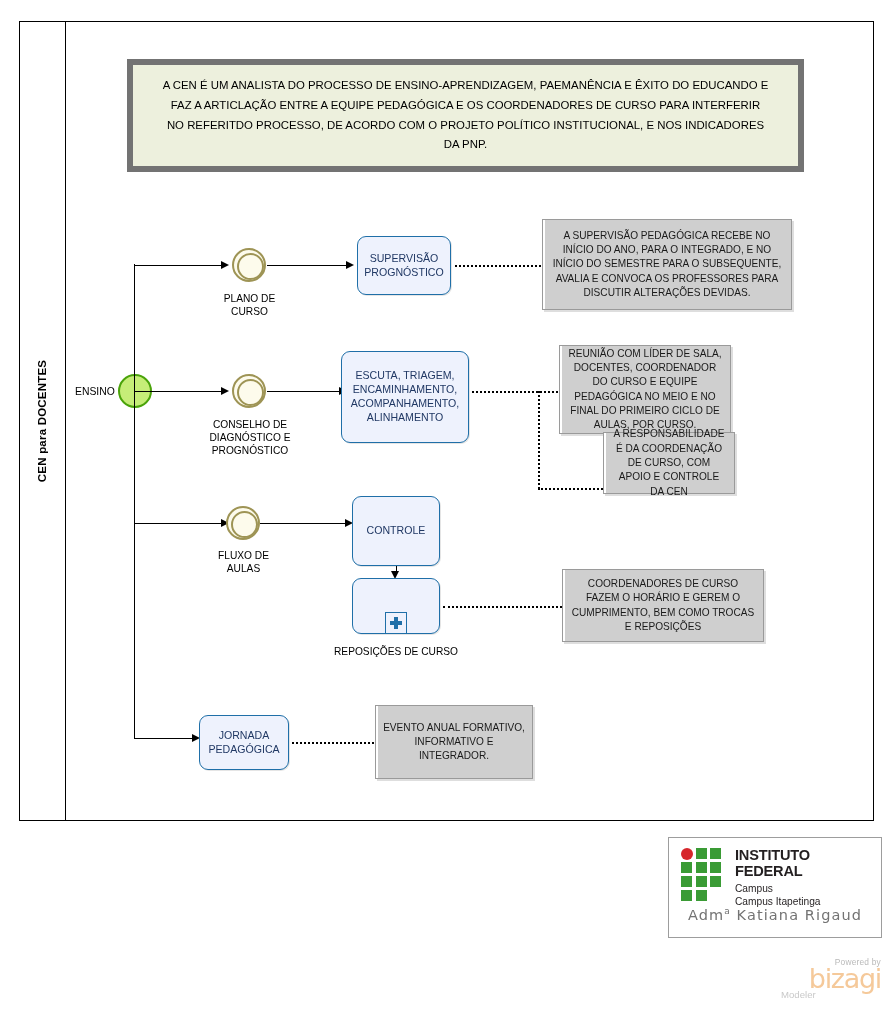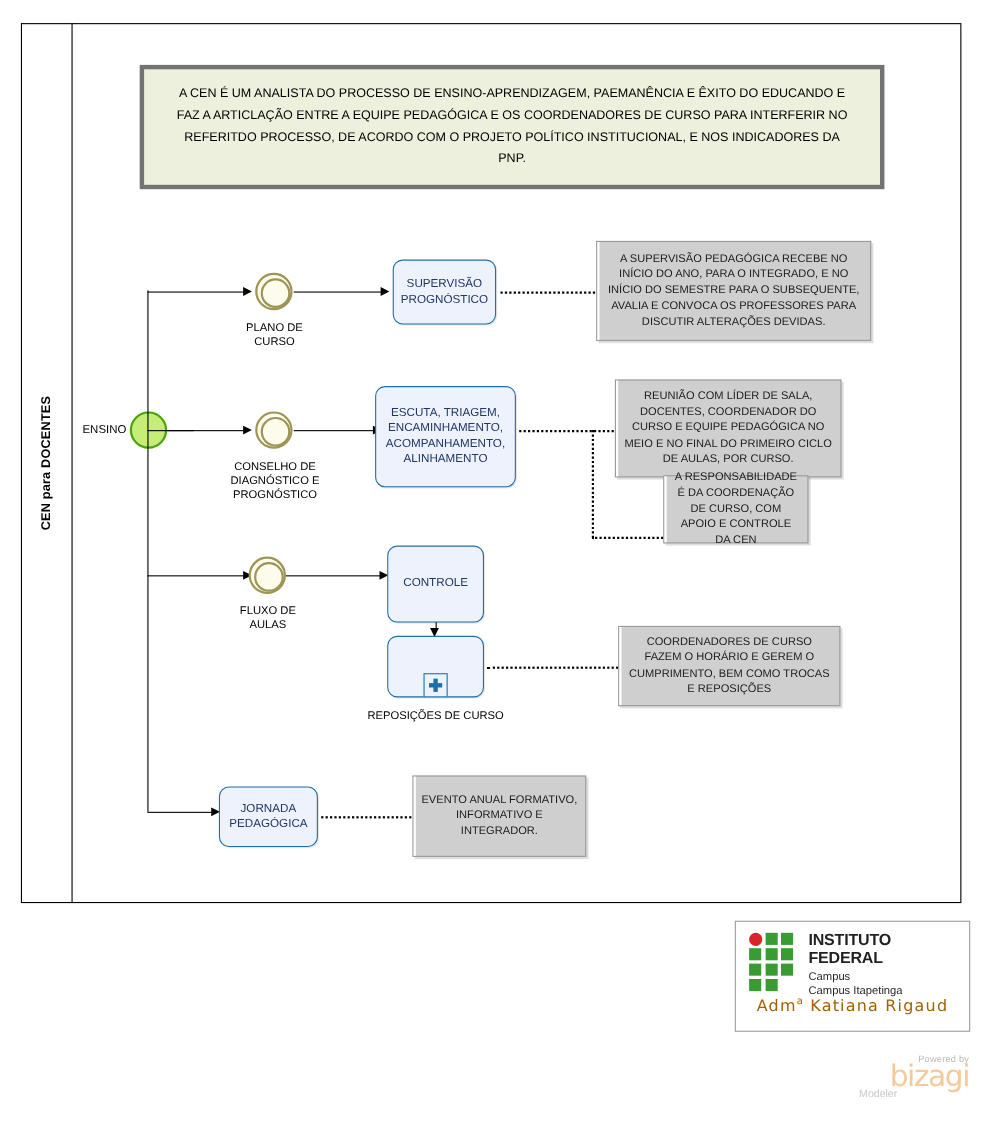--- a/index.html
+++ b/index.html
@@ -14,21 +14,21 @@
         border-right:1.5px solid #000;box-sizing:border-box;
         display:flex;align-items:center;justify-content:center;}
   #lane-header .lane-text{transform:rotate(-90deg);white-space:nowrap;
         font-size:11.5px;font-weight:bold;color:#000;letter-spacing:.2px;}
 
   
   .abs{position:absolute;box-sizing:border-box;}
 
   
   #doc-box{left:127px;top:59px;width:677px;height:113px;
-      background:#edf0dd;border:4px solid #737373;
+      background:#edf0dd;border:6px solid #737373;
       display:flex;align-items:center;justify-content:flex-end;padding:6px 28px;}
   #doc-box .doc-text{font-size:11.4px;line-height:1.72;color:#000;text-align:center;}
 
   
   .task{background:#eef2fd;border:1.7px solid #1f6fa8;border-radius:9px;
       box-shadow:1px 1px 0 rgba(0,0,0,.10);
       display:flex;align-items:center;justify-content:center;
       text-align:center;color:#203864;font-size:10.6px;line-height:1.32;padding:3px 5px;}
   .task.subprocess{align-items:center;}
   .subprocess-marker{position:absolute;left:50%;bottom:-1px;transform:translateX(-50%);
@@ -71,21 +71,21 @@
   #logo-panel{left:668px;top:837px;width:214px;height:101px;
       border:1px solid #9d9d9d;background:#fff;}
   #if-mark{position:absolute;left:12px;top:10px;width:46px;height:52px;}
   #if-mark i{position:absolute;display:block;background:#3a9b35;}
   #if-mark i.dot{background:#d6262b;border-radius:50%;}
   #if-words{position:absolute;left:66px;top:10px;}
   #if-words .l1{font-size:14.6px;font-weight:bold;color:#231f20;letter-spacing:-.2px;line-height:1.08;}
   #if-words .l2{font-size:10.2px;color:#231f20;line-height:1.3;margin-top:2px;}
   #if-words .l3{font-size:10.2px;color:#231f20;line-height:1.3;}
   #author{position:absolute;left:0;top:68px;width:100%;text-align:center;
-      font-size:14.5px;color:#a16207;letter-spacing:1.1px;
+      font-size:14.5px;color:#737373;letter-spacing:1.1px;
       font-family:"DejaVu Sans",sans-serif;}
   #author sup{font-size:9px;vertical-align:super;}
 
   
   #bizagi{left:781px;top:957px;width:100px;height:48px;text-align:right;}
   #bizagi .powered{font-size:8.4px;color:#b9b9b9;letter-spacing:.2px;}
   #bizagi .brand{font-size:27px;color:#f5c99a;line-height:.95;letter-spacing:-1.3px;
       font-family:"DejaVu Sans",sans-serif;margin-top:-1px;}
   #bizagi .modeler{font-size:9.6px;color:#c9c9c9;text-align:left;margin-top:-3px;}
 </style>
@@ -187,21 +187,21 @@
 
 <div class="abs assoc-h" style="left:443px;top:606px;width:119px;"></div>
 
 <div class="abs assoc-h" style="left:292px;top:742px;width:82px;"></div>
 
 <div class="abs note" style="left:542px;top:219px;width:250px;height:91px;">
   <span class="note-bracket"></span>
   <span class="note-text">A SUPERVISÃO PEDAGÓGICA RECEBE NO INÍCIO DO ANO, PARA O INTEGRADO, E NO INÍCIO DO SEMESTRE PARA O SUBSEQUENTE, AVALIA E CONVOCA OS PROFESSORES PARA DISCUTIR ALTERAÇÕES DEVIDAS.</span>
 </div>
 
-<div class="abs note" style="left:559px;top:345px;width:206px;height:89px;">
+<div class="abs note" style="left:559px;top:345px;width:172px;height:89px;">
   <span class="note-bracket"></span>
   <span class="note-text">REUNIÃO COM LÍDER DE SALA, DOCENTES, COORDENADOR DO CURSO E EQUIPE PEDAGÓGICA NO MEIO E NO FINAL DO PRIMEIRO CICLO DE AULAS, POR CURSO.</span>
 </div>
 
 <div class="abs note" style="left:603px;top:432px;width:132px;height:62px;align-items:center;">
   <span class="note-bracket"></span>
   <span class="note-text">A RESPONSABILIDADE É DA COORDENAÇÃO DE CURSO, COM APOIO E CONTROLE DA CEN</span>
 </div>
 
 <div class="abs note" style="left:562px;top:569px;width:202px;height:73px;">

